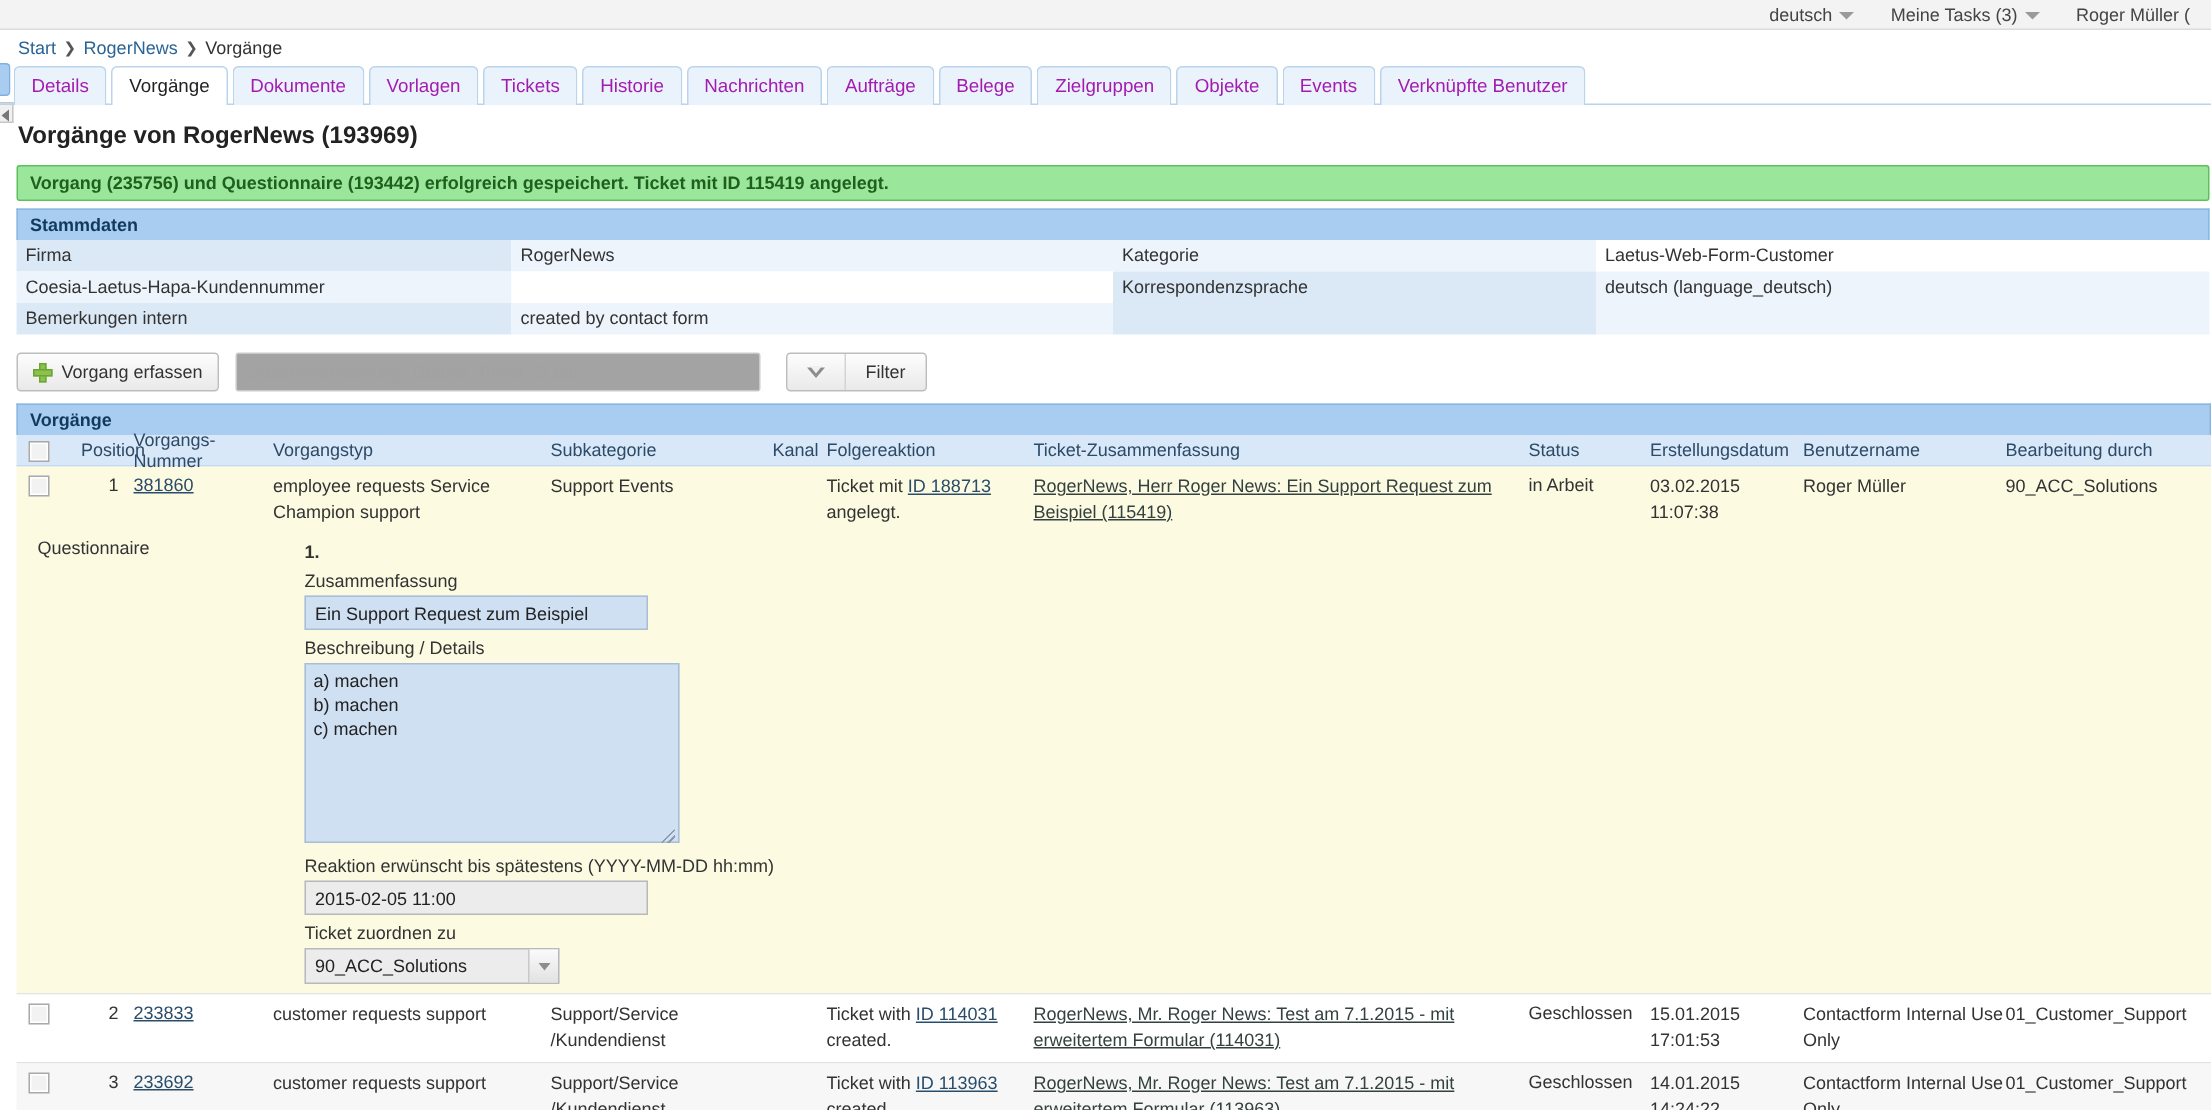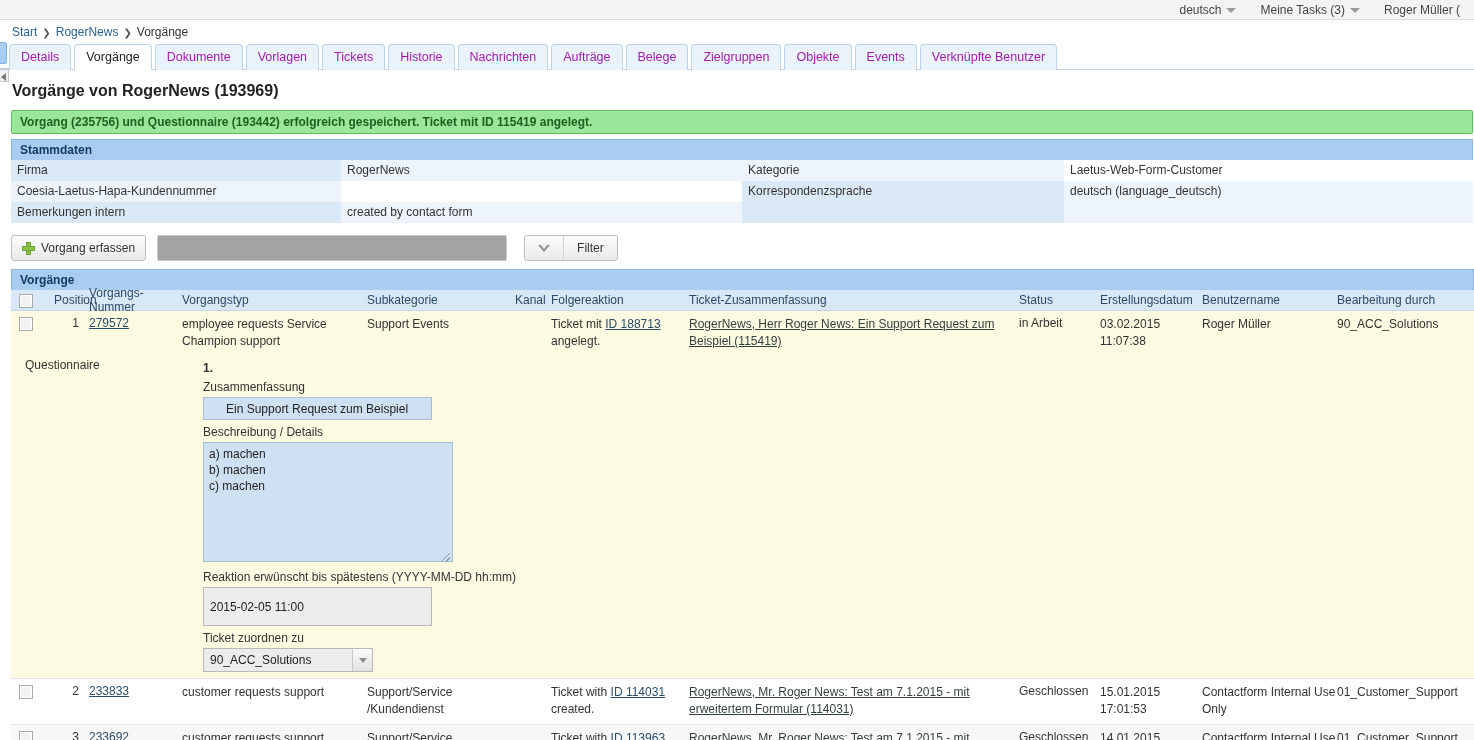--- a/index.html
+++ b/index.html
@@ -230,36 +230,36 @@
     background: #fdfae2; border-bottom: 1px solid #e3e3e3;
     display: flex; padding: 0 0 6px 0;
   }
   .q-label { width: 192px; flex: 0 0 192px; padding: 2px 0 0 14px; font-size: 12px; color:#333;}
   .q-body { flex: 1; padding-top: 5px; }
   .q-num { font-weight: bold; font-size: 12px; color:#333; margin-bottom: 3px; }
   .q-field-label { font-size: 12px; color: #333; margin: 5px 0 3px 0; }
   .q-text {
     width: 229px; height: 23px; background: #cfe0f3;
     border: 1px solid #a9bdd4; font-size: 12px; color: #222;
-    padding: 2px 22px; font-family: "Liberation Sans", sans-serif;
+    padding: 2px 6px; font-family: "Liberation Sans", sans-serif;
   }
   .q-area {
     width: 250px; height: 120px; background: #cfe0f3;
     border: 1px solid #a9bdd4; font-size: 12px; color: #222;
     padding: 3px 5px; resize: none; line-height: 16px;
     font-family: "Liberation Sans", sans-serif; overflow:hidden;
   }
   .q-area-wrap { position: relative; width: 250px; }
   .grip { position:absolute; right:3px; bottom:3px; width:9px; height:9px;
     background:
       linear-gradient(135deg, transparent 45%, #8a9ab0 45%, #8a9ab0 55%, transparent 55%),
       linear-gradient(135deg, transparent 70%, #8a9ab0 70%, #8a9ab0 80%, transparent 80%);
   }
   .q-date {
-    width: 229px; height: 39px; background: #ececec;
+    width: 229px; height: 23px; background: #ececec;
     border: 1px solid #b9b9b9; font-size: 12px; color: #222;
     padding: 2px 6px; font-family: "Liberation Sans", sans-serif;
   }
   .q-select-wrap {
     width: 170px; height: 24px; border: 1px solid #b9b9b9;
     background: #ececec; display: flex; align-items: center;
     font-size: 12px; color: #222; cursor: pointer;
   }
   .q-select-val { flex: 1; padding-left: 6px; }
   .q-select-btn {
@@ -389,21 +389,21 @@
       <div class="c-erst">Erstellungsdatum</div>
       <div class="c-ben">Benutzername</div>
       <div class="c-bear">Bearbeitung durch</div>
     </div>
     <div id="tbody">
         <div class="vrow sel">
           <div class="c-chk">
             <span class="chk"></span>
           </div>
           <div class="c-pos">1</div>
-          <div class="c-num"><span class="lnk">279572</span></div>
+          <div class="c-num"><span class="lnk">381860</span></div>
           <div class="c-typ cellwrap">employee requests Service Champion support</div>
           <div class="c-sub cellwrap">Support Events</div>
           <div class="c-kan"></div>
           <div class="c-fol cellwrap"><span>Ticket mit </span><span class="lnk">ID 188713</span><span> angelegt.</span></div>
           <div class="c-tick cellwrap"><span class="lnk-t">RogerNews, Herr Roger News: Ein Support Request zum Beispiel (115419)</span></div>
           <div class="c-sta">in Arbeit</div>
           <div class="c-erst cellwrap">
             <div>03.02.2015</div>
             <div>11:07:38</div>
           </div>

